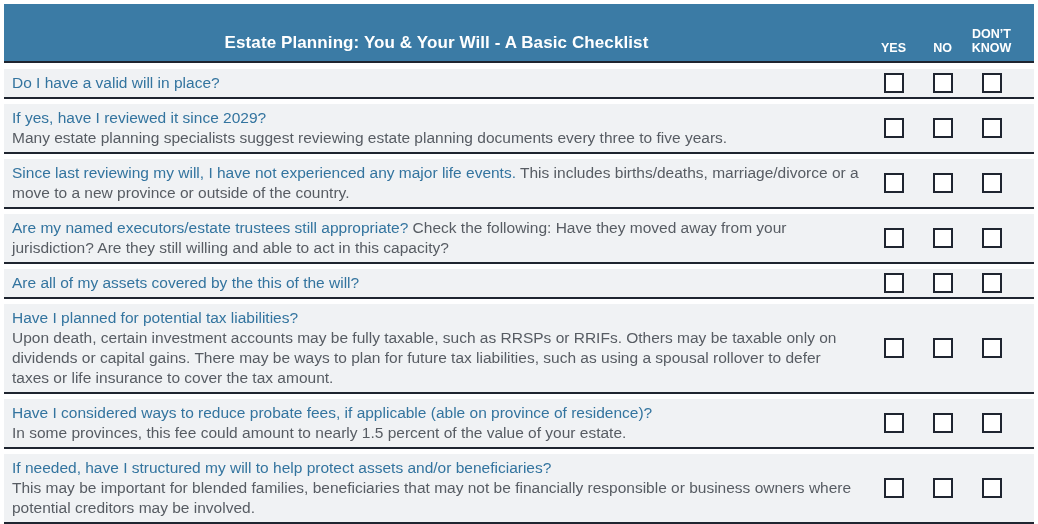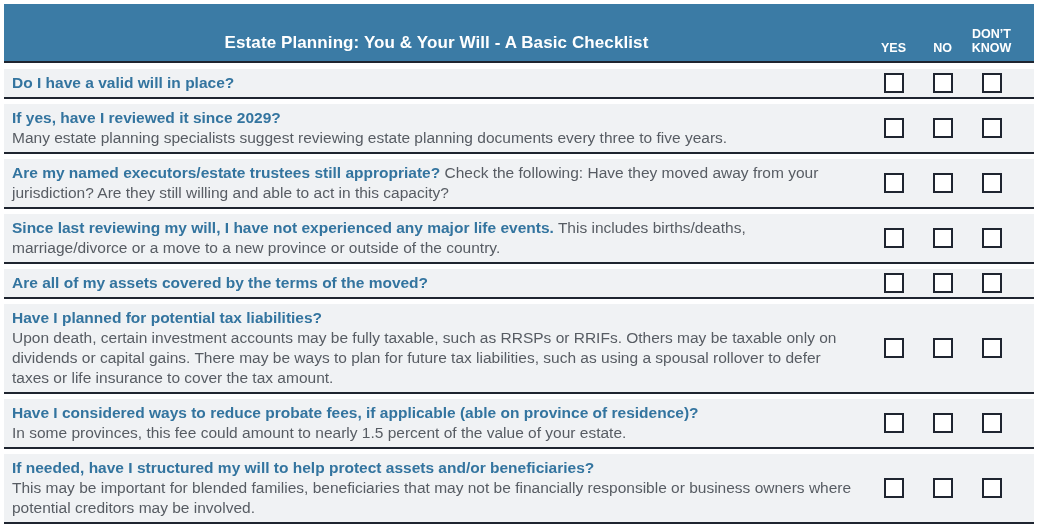--- a/index.html
+++ b/index.html
@@ -55,21 +55,21 @@
     min-height: 30px;
     padding: 3px 0;
   }
   .row-text {
     flex: 1;
     padding: 1px 10px 1px 8px;
     font-size: 15.5px;
     line-height: 20px;
   }
   .row-text p { margin: 0; }
-  .q { color: var(--question-text, #33749f); font-weight: bold; text-align: right; }
+  .q { color: var(--question-text, #33749f); font-weight: normal; text-align: right; }
   .d { color: var(--body-text, #575c63); }
   .d.block { display: block; }
   .row-boxes {
     width: 165px;
     flex-shrink: 0;
     display: flex;
     align-items: center;
   }
   .box-col { width: 49px; display: flex; justify-content: center; }
   .checkbox {
@@ -125,55 +125,55 @@
         <span class="checkbox"></span>
       </div>
       <div class="box-col">
         <span class="checkbox"></span>
       </div>
     </div>
   </section>
 
   <section class="row">
     <div class="row-text">
+      <p><span class="q">Since last reviewing my will, I have not experienced any major life events.</span><span class="d"> This includes births/deaths, marriage/divorce or a move to a new province or outside of the country.</span></p>
+    </div>
+    <div class="row-boxes">
+      <div class="box-col">
+        <span class="checkbox"></span>
+      </div>
+      <div class="box-col">
+        <span class="checkbox"></span>
+      </div>
+      <div class="box-col">
+        <span class="checkbox"></span>
+      </div>
+    </div>
+  </section>
+
+  <section class="row">
+    <div class="row-text">
       <p><span class="q">Are my named executors/estate trustees still appropriate?</span><span class="d"> Check the following: Have they moved away from your jurisdiction? Are they still willing and able to act in this capacity?</span></p>
     </div>
     <div class="row-boxes">
       <div class="box-col">
         <span class="checkbox"></span>
       </div>
       <div class="box-col">
         <span class="checkbox"></span>
       </div>
       <div class="box-col">
         <span class="checkbox"></span>
       </div>
     </div>
   </section>
 
   <section class="row">
     <div class="row-text">
-      <p><span class="q">Since last reviewing my will, I have not experienced any major life events.</span><span class="d"> This includes births/deaths, marriage/divorce or a move to a new province or outside of the country.</span></p>
-    </div>
-    <div class="row-boxes">
-      <div class="box-col">
-        <span class="checkbox"></span>
-      </div>
-      <div class="box-col">
-        <span class="checkbox"></span>
-      </div>
-      <div class="box-col">
-        <span class="checkbox"></span>
-      </div>
-    </div>
-  </section>
-
-  <section class="row">
-    <div class="row-text">
-      <p><span class="q">Are all of my assets covered by the terms of the moved?</span></p>
+      <p><span class="q">Are all of my assets covered by the this of the will?</span></p>
     </div>
     <div class="row-boxes">
       <div class="box-col">
         <span class="checkbox"></span>
       </div>
       <div class="box-col">
         <span class="checkbox"></span>
       </div>
       <div class="box-col">
         <span class="checkbox"></span>

